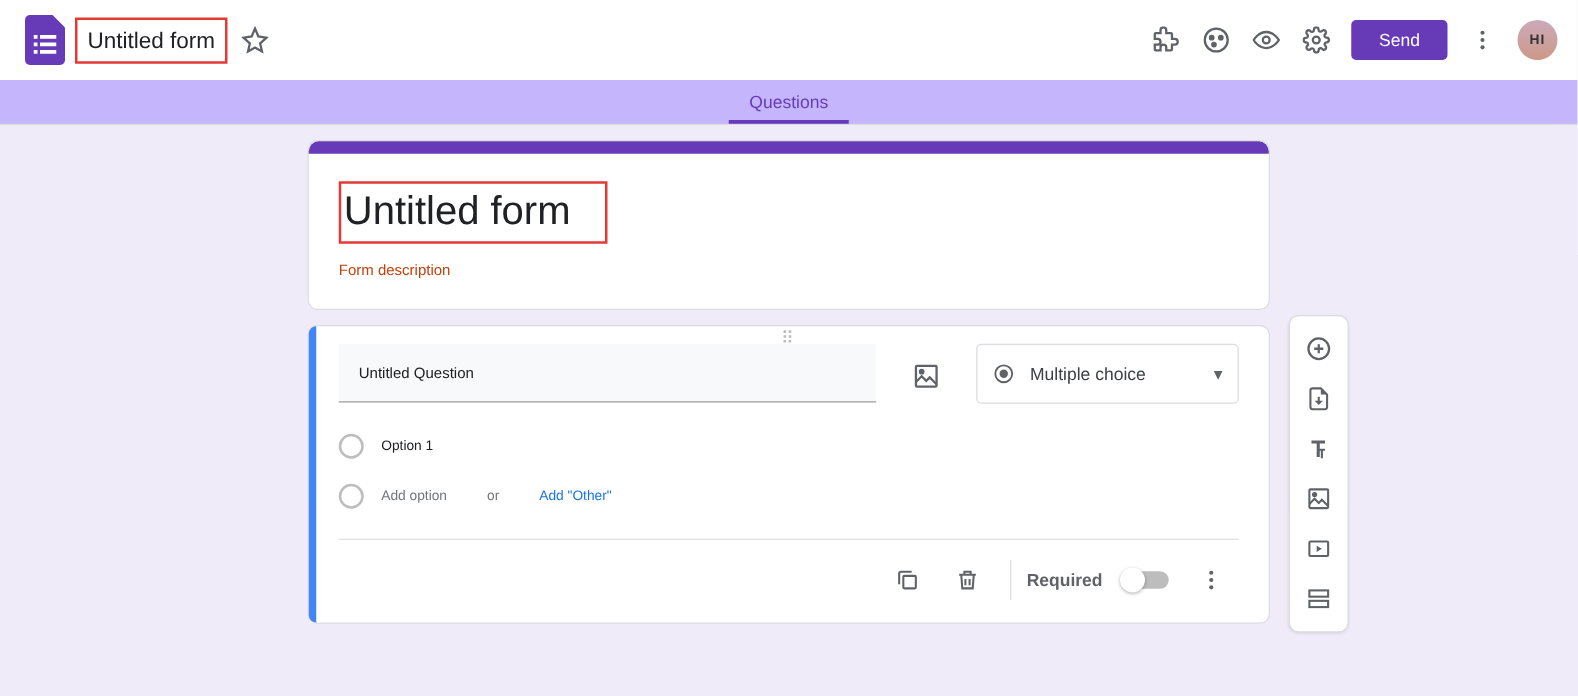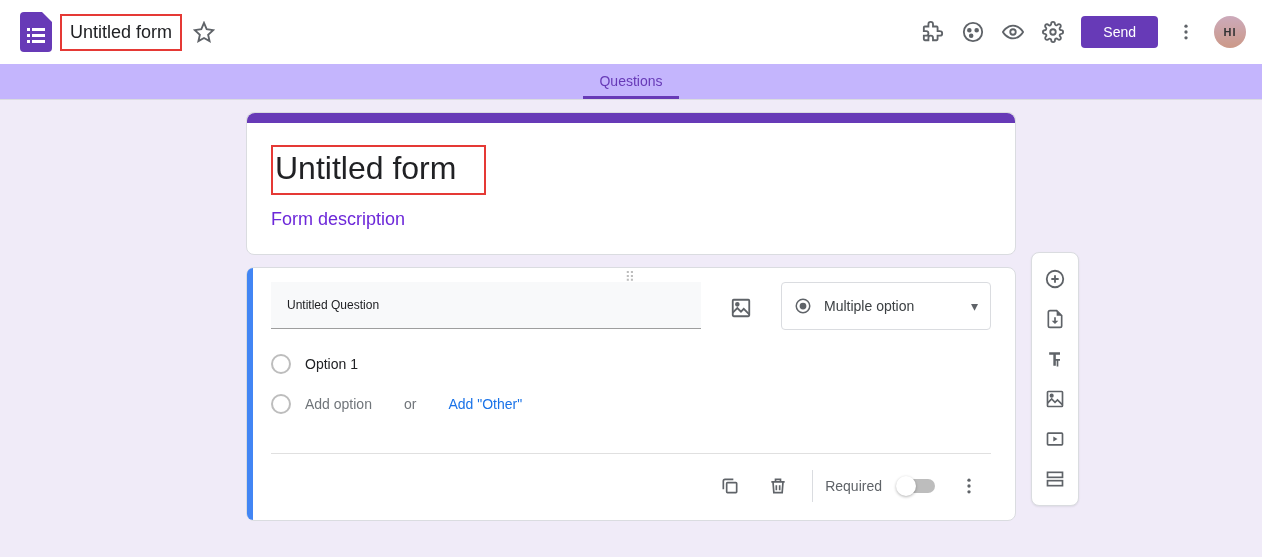--- a/index.html
+++ b/index.html
@@ -18,37 +18,37 @@
   .tab { font-size:14px; padding:0 16px; line-height:34px; color:#5f6368; cursor:pointer; }
   .tab.active { color:#673ab7; font-weight:500; border-bottom:3px solid #673ab7; }
   
   .canvas { background:#f0ebf8; height:457px; padding-top:12px; position:relative; }
   .form-wrap { width:770px; margin:0 auto; position:relative; }
   
   .card { background:#fff; border-radius:8px; border:1px solid #dadce0; margin-bottom:12px; position:relative; }
   .title-card .purple-bar { height:10px; background:#673ab7; border-radius:8px 8px 0 0;}
   .title-card-body { padding:22px 24px 24px 24px;}
   .form-title { font-size:32px; color:#202124; border:2px solid #e53935; display:inline-block; padding:0 28px 4px 2px; line-height:42px;}
-  .form-desc { font-size:18px; color:#6d28d9; margin-top:14px; }
+  .form-desc { font-size:12px; color:#c2410c; margin-top:14px; }
   
   .q-card { padding:0 24px 12px 24px; }
   .q-left-bar { position:absolute; left:0; top:0; bottom:0; width:6px; background:#4285f4; border-radius:8px 0 0 8px;}
   .drag-handle { text-align:center; padding:6px 0 2px 0; color:#bdbdbd; letter-spacing:2px; font-size:14px; line-height:6px; cursor:move;}
   .q-row { display:flex; align-items:flex-start; gap:16px; }
   .q-title-input { flex:1; background:#f8f9fa; border:none; border-bottom:1px solid #9e9e9e; font-size:12px; color:#202124; padding:16px; outline:none; }
   .q-img-btn { width:48px; height:48px; display:flex; align-items:center; justify-content:center; color:#5f6368; margin-top:2px; cursor:pointer;}
   .q-type { width:210px; height:48px; border:1px solid #dadce0; border-radius:4px; display:flex; align-items:center; padding:0 12px; gap:12px; color:#3c4043; font-size:14px; cursor:pointer;}
   .q-type .caret { margin-left:auto; color:#5f6368; }
   .options { margin-top:22px; }
-  .opt-row { display:flex; align-items:center; gap:14px; font-size:14px; color:#202124; margin-bottom:20px; }
+  .opt-row { display:flex; align-items:center; gap:14px; font-size:11px; color:#202124; margin-bottom:20px; }
   .radio-empty { width:20px; height:20px; border:2px solid #bdbdbd; border-radius:50%; flex-shrink:0;}
   .add-opt { color:#70757a; }
   .or-sep { color:#70757a; margin:0 18px;}
   .add-other { color:#1a73e8; cursor:pointer;}
-  .q-footer { border-top:1px solid #e0e0e0; margin-top:39px; padding-top:10px; display:flex; align-items:center; justify-content:flex-end; gap:4px; }
+  .q-footer { border-top:1px solid #e0e0e0; margin-top:24px; padding-top:10px; display:flex; align-items:center; justify-content:flex-end; gap:4px;font-weight:bold; }
   .footer-icon { width:44px; height:44px; display:flex; align-items:center; justify-content:center; color:#5f6368; cursor:pointer;}
   .divider-v { width:1px; height:32px; background:#dadce0; margin:0 8px;}
   .req-label { font-size:14px; color:#5f6368; margin-right:4px;}
   .toggle { width:37px; height:14px; background:#bdbdbd; border-radius:7px; position:relative; cursor:pointer; margin:0 8px;}
   .toggle::after { content:''; position:absolute; width:20px; height:20px; background:#fff; border-radius:50%; top:-3px; left:-2px; box-shadow:0 1px 3px rgba(0,0,0,.3);}
   
   .side-toolbar { position:absolute; top:152px; left:50%; margin-left:400px; width:48px; background:#fff; border:1px solid #dadce0; border-radius:8px; display:flex; flex-direction:column; align-items:center; padding:6px 0; box-shadow:0 1px 2px rgba(0,0,0,.08);}
   .side-btn { width:36px; height:36px; display:flex; align-items:center; justify-content:center; color:#5f6368; cursor:pointer; margin:2px 0;}
   svg { display:block; }
 </style>
@@ -135,21 +135,21 @@
               <rect x="3" y="3" width="18" height="18" rx="1"></rect>
               <path d="M3 17l5-5 4 4 3-3 6 6"></path>
               <circle cx="8" cy="8" r="1.5" fill="currentColor"></circle>
             </svg>
         </div>
         <div class="q-type">
           <svg width="18" height="18" viewBox="0 0 24 24">
               <circle cx="12" cy="12" r="9" fill="none" stroke="#5f6368" stroke-width="2"></circle>
               <circle cx="12" cy="12" r="4.5" fill="#5f6368"></circle>
             </svg>
-          <span>Multiple option</span>
+          <span>Multiple choice</span>
           <span class="caret">▾</span>
         </div>
       </div>
       <div class="options">
         <div class="opt-row">
           <span class="radio-empty"></span>
           <span>Option 1</span>
         </div>
         <div class="opt-row">
           <span class="radio-empty"></span>

